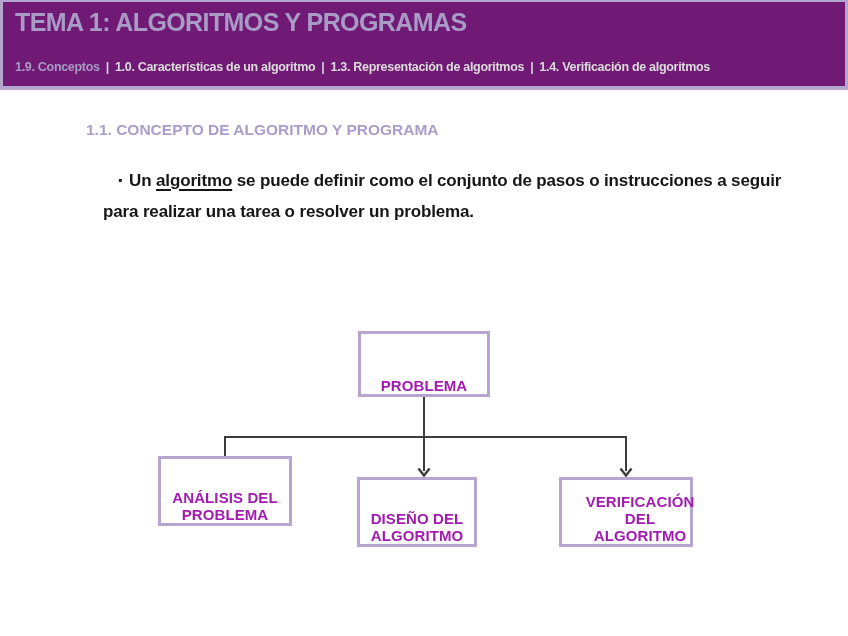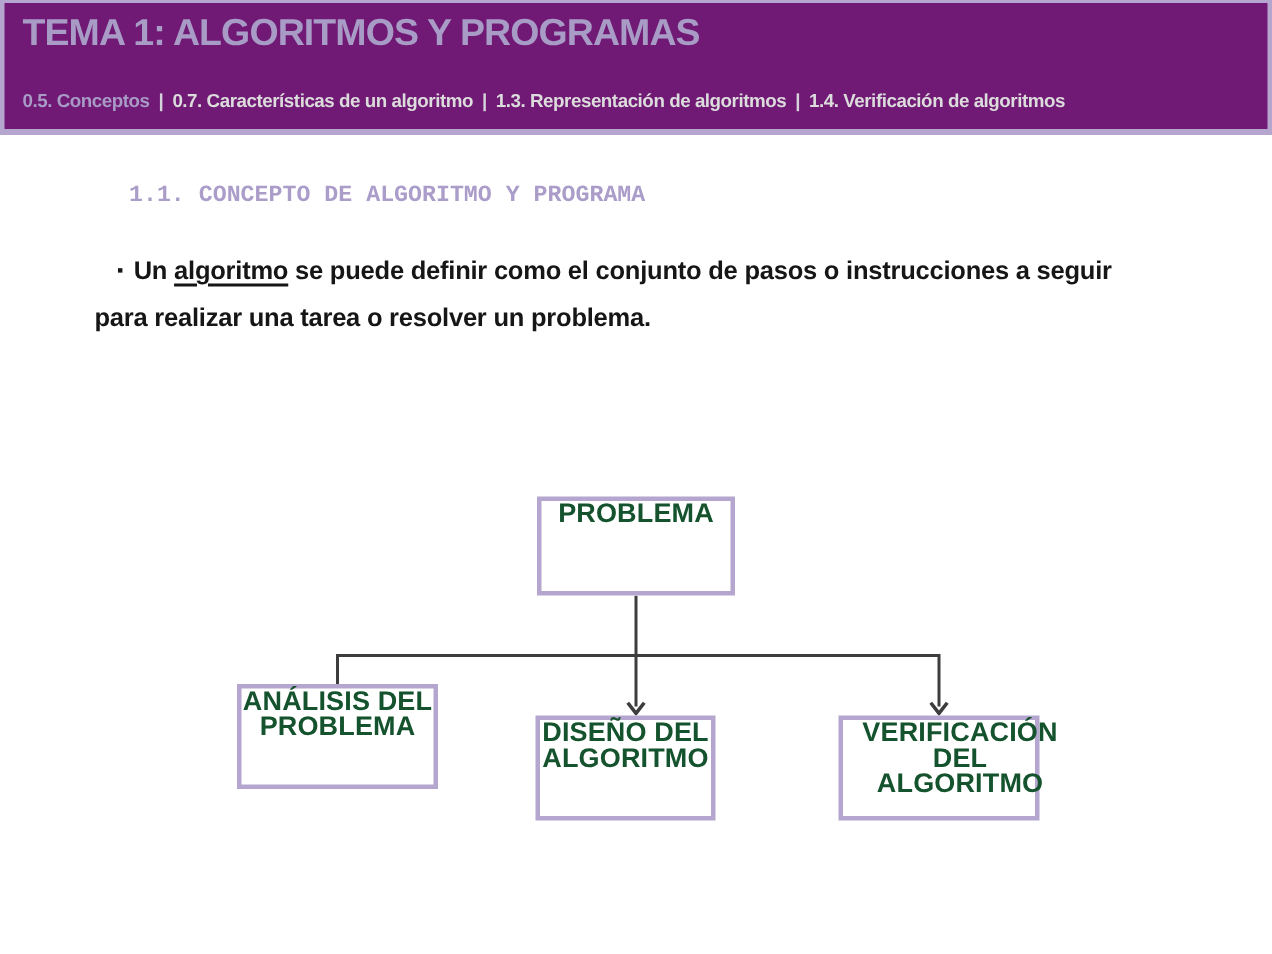--- a/index.html
+++ b/index.html
@@ -31,59 +31,59 @@
     font-size: 12.5px; font-weight: bold; color: #dcdcdc;
     letter-spacing: -0.3px; white-space: nowrap;
   }
   .nav .active { color: #a89bc6; }
   .nav .sep { color: #d5d3da; margin: 0 6px; }
 
   
   .heading {
     position: absolute; left: 86px; top: 121px;
     font-size: 15.5px; font-weight: bold; color: #ab9dc9;
-    letter-spacing: 0; white-space: nowrap; font-family: Liberation Mono, monospace;
+    letter-spacing: 0; white-space: nowrap;
   }
 
   
   .para {
     position: absolute; left: 63px; width: 706px;
     font-size: 17px; font-weight: bold; color: #161616;
     line-height: 29px; letter-spacing: -0.15px;
     text-indent: 15px;
   }
-  #para-1 { top: 166px; }
+  #para-1 { top: 166px; margin-left: 40px; }
   #para-2 { top: 249px; }
   .bullet { font-size: 12px; margin-right: 7px; position: relative; top: -2px; }
   .kw { text-decoration: underline; text-decoration-thickness: 2px; text-underline-offset: 3px; }
 
   
   .connectors { position: absolute; inset: 0; width: 848px; height: 636px; pointer-events: none; }
   .dbox {
     position: absolute; box-sizing: border-box;
     border: 3px solid #b5a6d0; background: #ffffff;
-    display: flex; flex-direction: column; align-items: center; justify-content: flex-start;
-    text-align: center; font-weight: bold; color: #14532d;
-    font-size: 18px; line-height: 17px; letter-spacing: 0.1px;
+    display: flex; flex-direction: column; align-items: center; justify-content: flex-end;
+    text-align: center; font-weight: bold; color: #a21caf;
+    font-size: 15px; line-height: 17px; letter-spacing: 0.1px;
   }
   #box-root { left: 358px; top: 331px; width: 132px; height: 66px; }
   #box-c1   { left: 158px; top: 456px; width: 134px; height: 70px; }
   #box-c2   { left: 357px; top: 477px; width: 120px; height: 70px; }
   #box-c3   { left: 559px; top: 477px; width: 134px; height: 70px; padding-left: 28px; }
   .dbox span { display: block; }
 </style>
 </head>
 <body>
 
 <div class="slide">
 
   <div class="header">
     <div class="title">TEMA 1: ALGORITMOS Y PROGRAMAS</div>
     <div class="nav">
-      <span class="active">0.5. Conceptos</span><span class="sep">|</span><span>0.7. Características de un algoritmo</span><span class="sep">|</span><span>1.3. Representación de algoritmos</span><span class="sep">|</span><span>1.4. Verificación de algoritmos</span>
+      <span class="active">1.9. Conceptos</span><span class="sep">|</span><span>1.0. Características de un algoritmo</span><span class="sep">|</span><span>1.3. Representación de algoritmos</span><span class="sep">|</span><span>1.4. Verificación de algoritmos</span>
     </div>
   </div>
 
   <div class="heading">1.1. CONCEPTO DE ALGORITMO Y PROGRAMA</div>
 
   <div class="para" id="para-1"><span class="bullet">▪</span><span>Un </span><span class="kw">algoritmo</span><span> se puede definir como el conjunto de pasos o instrucciones a seguir para realizar una tarea o resolver un problema.</span></div>
 
 
   <svg class="connectors" viewBox="0 0 848 636" xmlns="http://www.w3.org/2000/svg">
     <g stroke="#3d3d3d" stroke-width="2" fill="none">

